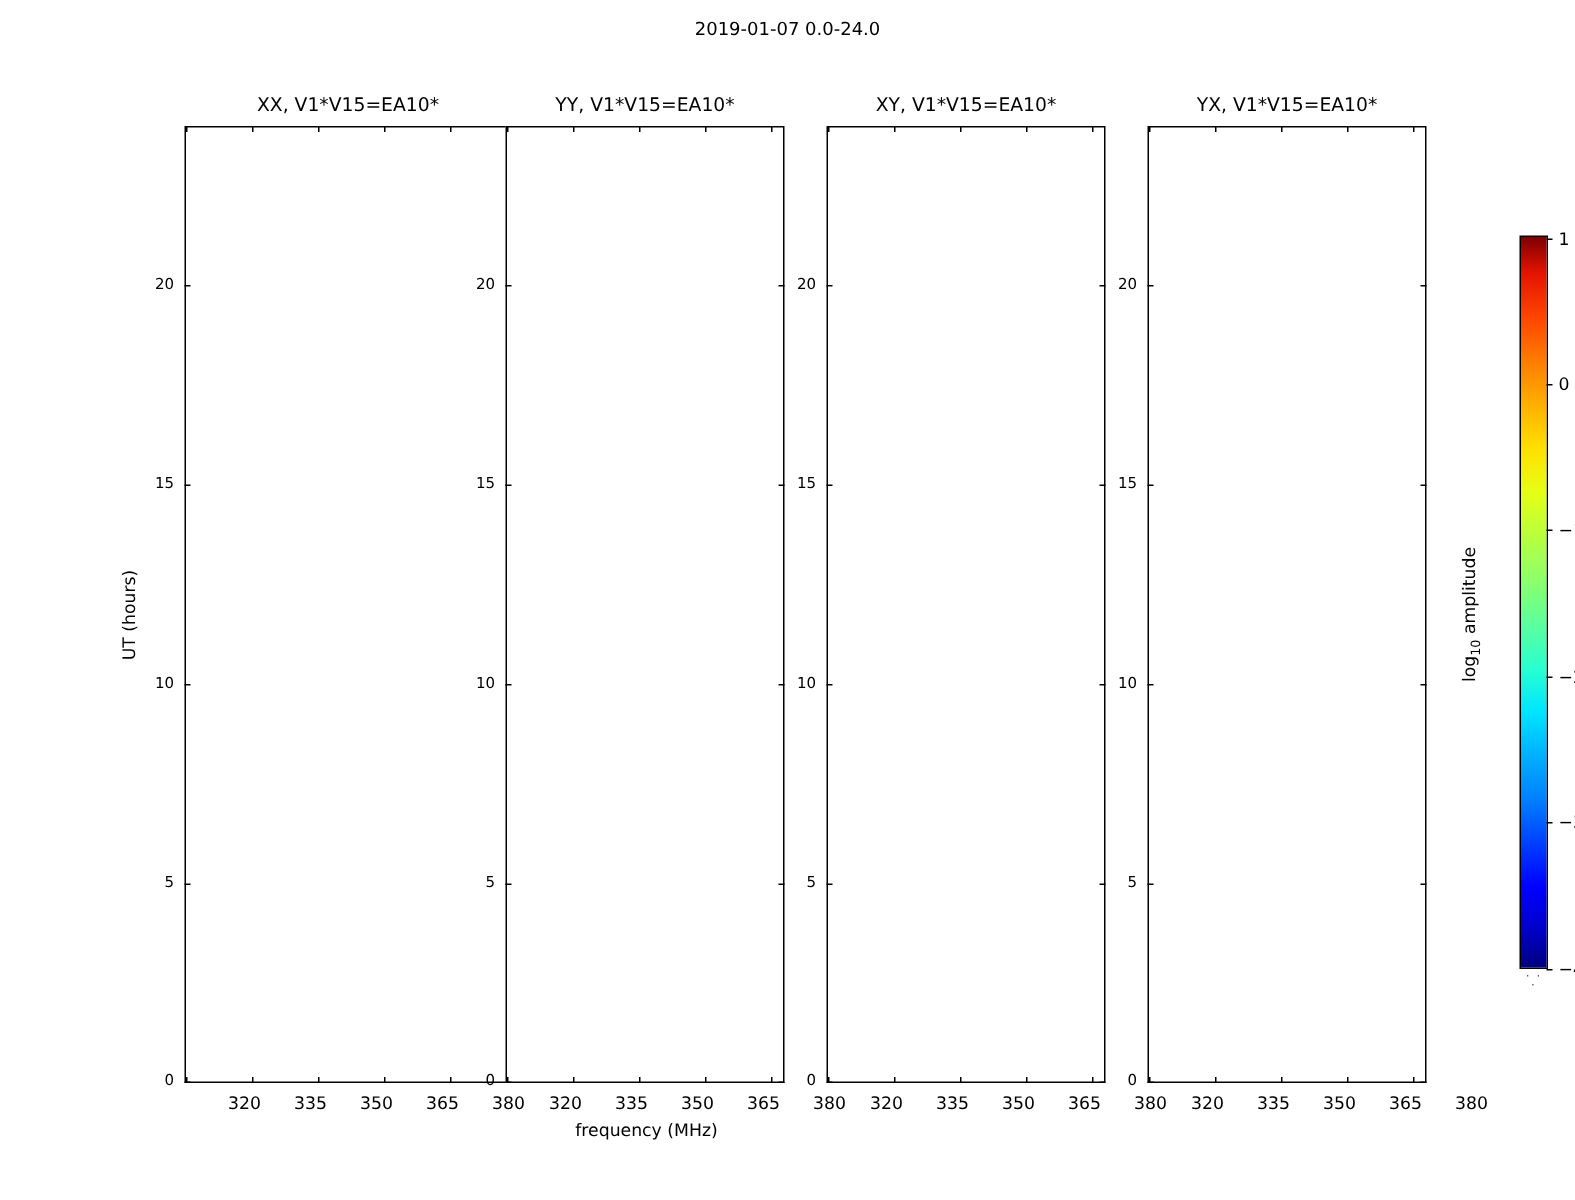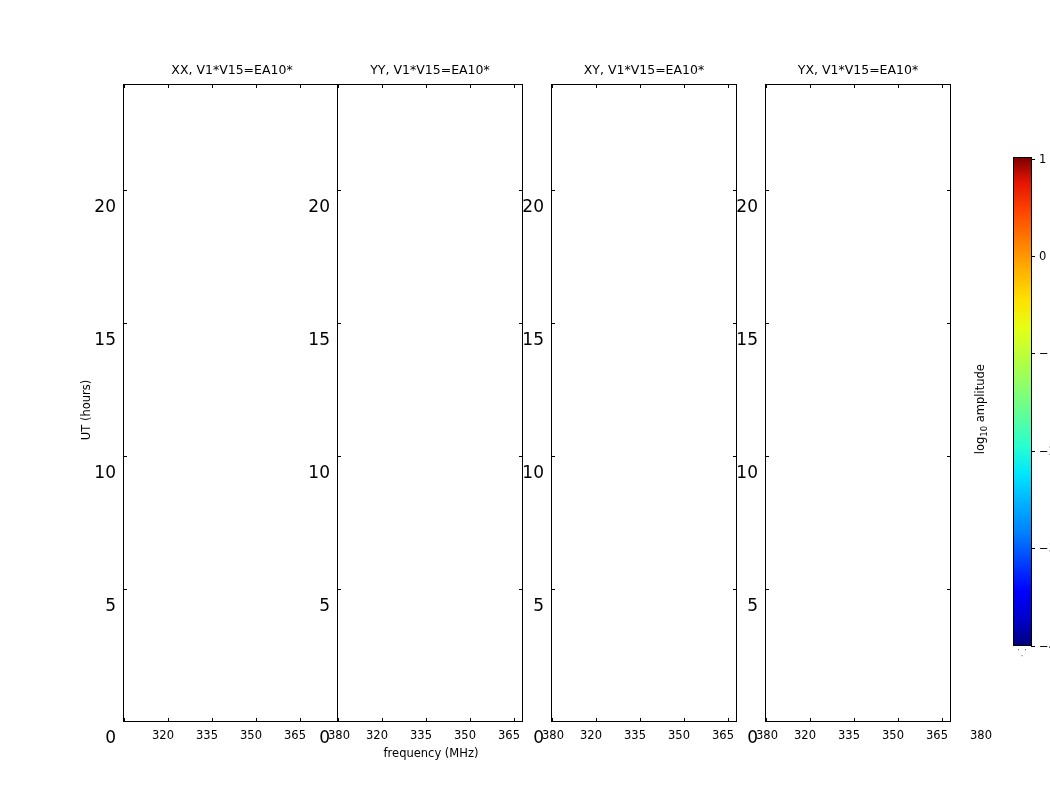--- a/index.html
+++ b/index.html
@@ -77,23 +77,22 @@
   }
   .tick-x.top {
     bottom: auto;
     top: 0;
   }
   .ylabel-tick {
     position: absolute;
     right: 100%;
     margin-right: 7px;
     transform: translateY(-50%);
-    font-size: 17px;
-    white-space: nowrap;
-    margin-top: 16px;
+    font-size: 10px;
+    white-space: nowrap;
   }
   .xlabel-tick {
     position: absolute;
     top: 100%;
     margin-top: 6px;
     transform: translateX(-50%);
     font-size: 11.5px;
     white-space: nowrap;
     margin-left: 39px;
   }
@@ -188,20 +187,21 @@
     letter-spacing: 1px;
     text-align: center;
     line-height: 6px;
   }
 </style>
 </head>
 <body>
 
 <div class="figure">
 
+  <div id="suptitle">2019-01-07 0.0-24.0</div>
 
   <div class="panel" id="panel-0" style="left:123px; width:218px;">
     <div class="panel-title">XX, V1*V15=EA10*</div>
     <div class="axes-frame"></div>
 
     <div class="tick-y" style="top:637px;"></div>
     <div class="tick-y right" style="top:637px;"></div>
     <div class="ylabel-tick" style="top:637px;">0</div>
 
     <div class="tick-y" style="top:505px;"></div>

